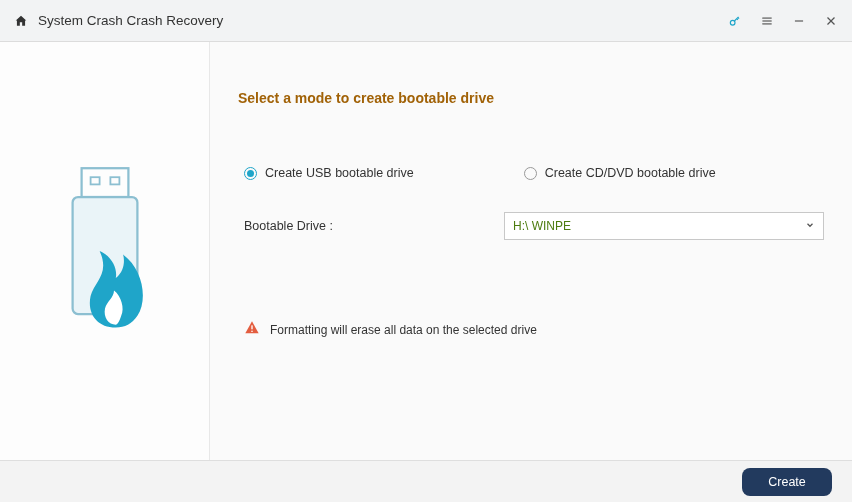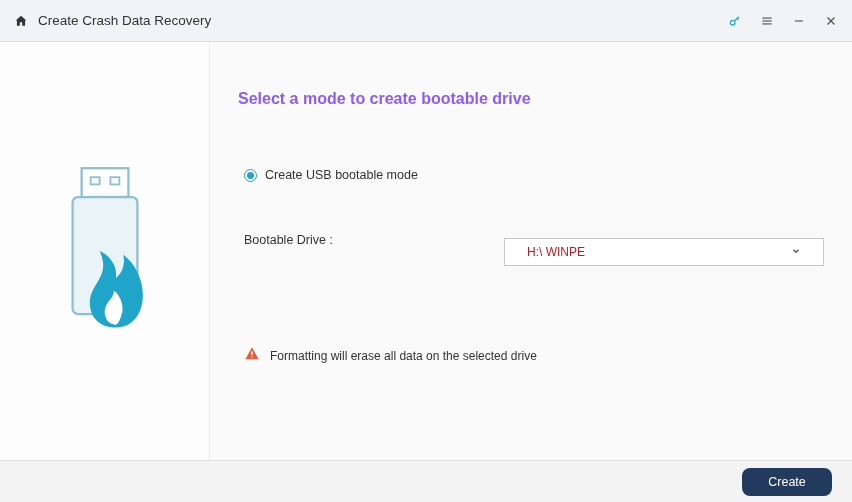--- a/index.html
+++ b/index.html
@@ -33,36 +33,36 @@
       border-right: 1px solid #e8e8e8;
       background: #fdfdfd;
     }
     .side-image svg { width: 110px; height: 180px; }
 
     .main {
       flex: 1;
       padding: 48px 28px 0 28px;
       background: #fafafa;
     }
-    .main-heading { font-size: 16px; font-weight: 600; color: #8b5cf6; margin-bottom: 60px; }
+    .main-heading { font-size: 14px; font-weight: 600; color: #a16207; margin-bottom: 60px; }
     .radio-row { display: flex; gap: 110px; margin-bottom: 32px; padding-left: 6px; }
     .radio-item { display: flex; align-items: center; gap: 8px; font-size: 12.5px; color: #333; cursor: pointer; }
     .radio-circle {
       width: 13px; height: 13px; border-radius: 50%; border: 1.5px solid #999;
       display: flex; align-items: center; justify-content: center;
     }
     .radio-circle.checked { border-color: #1fa5c9; }
     .radio-dot { width: 7px; height: 7px; border-radius: 50%; background: #1fa5c9; }
 
     .drive-row { display: flex; align-items: center; gap: 12px; padding-left: 6px; justify-content: space-between; }
     .drive-label { font-size: 12.5px; color: #333; }
     .drive-select {
       width: 320px; height: 28px; border: 1px solid #c8c8c8; background: #fff;
-      padding: 0 22px; font-size: 12px; display: flex; align-items: center;
-      justify-content: space-between; cursor: pointer; color: #b91c1c; margin-top: 24px;
+      padding: 0 8px; font-size: 12px; display: flex; align-items: center;
+      justify-content: space-between; cursor: pointer; color: #4d7c0f;
     }
     .chev { color: #555; }
 
     .warning-row { display: flex; align-items: center; gap: 10px; margin-top: 80px; padding-left: 6px; text-align: right; }
     .warning-text { font-size: 12px; color: #333; }
 
     .footer {
       height: 42px;
       background: #f3f3f3;
       border-top: 1px solid #dedede;
@@ -84,21 +84,21 @@
 </head>
 <body>
 
 <div class="titlebar">
   <div class="titlebar-left">
     <span class="tb-icon">
       <svg viewBox="0 0 24 24" fill="#333">
           <path d="M12 3l9 8h-2v9h-5v-6H10v6H5v-9H3l9-8z"></path>
         </svg>
     </span>
-    <span class="titlebar-title">Create Crash Data Recovery</span>
+    <span class="titlebar-title">System Crash Crash Recovery</span>
   </div>
   <div class="titlebar-right">
     <span class="tb-icon key">
       <svg viewBox="0 0 24 24" fill="none" stroke="#1fa5c9" stroke-width="2">
           <circle cx="8" cy="15" r="4"></circle>
           <path d="M11 12l7-7M15 8l2 2M17 6l2 2"></path>
         </svg>
     </span>
     <span class="tb-icon">
       <svg viewBox="0 0 24 24" fill="none" stroke="#555" stroke-width="2">
@@ -137,21 +137,25 @@
   </div>
 
   <div class="main">
     <div class="main-heading">Select a mode to create bootable drive</div>
 
     <div class="radio-row">
       <div class="radio-item">
         <span class="radio-circle checked">
           <span class="radio-dot"></span>
         </span>
-        <span>Create USB bootable mode</span>
+        <span>Create USB bootable drive</span>
+      </div>
+      <div class="radio-item">
+        <span class="radio-circle"></span>
+        <span>Create CD/DVD bootable drive</span>
       </div>
     </div>
 
     <div class="drive-row">
       <span class="drive-label">Bootable Drive :</span>
       <div class="drive-select">
         <span>H:\ WINPE</span>
         <span class="chev">
           <svg width="10" height="10" viewBox="0 0 24 24" fill="none" stroke="#555" stroke-width="3">
               <polyline points="6 9 12 15 18 9"></polyline>

